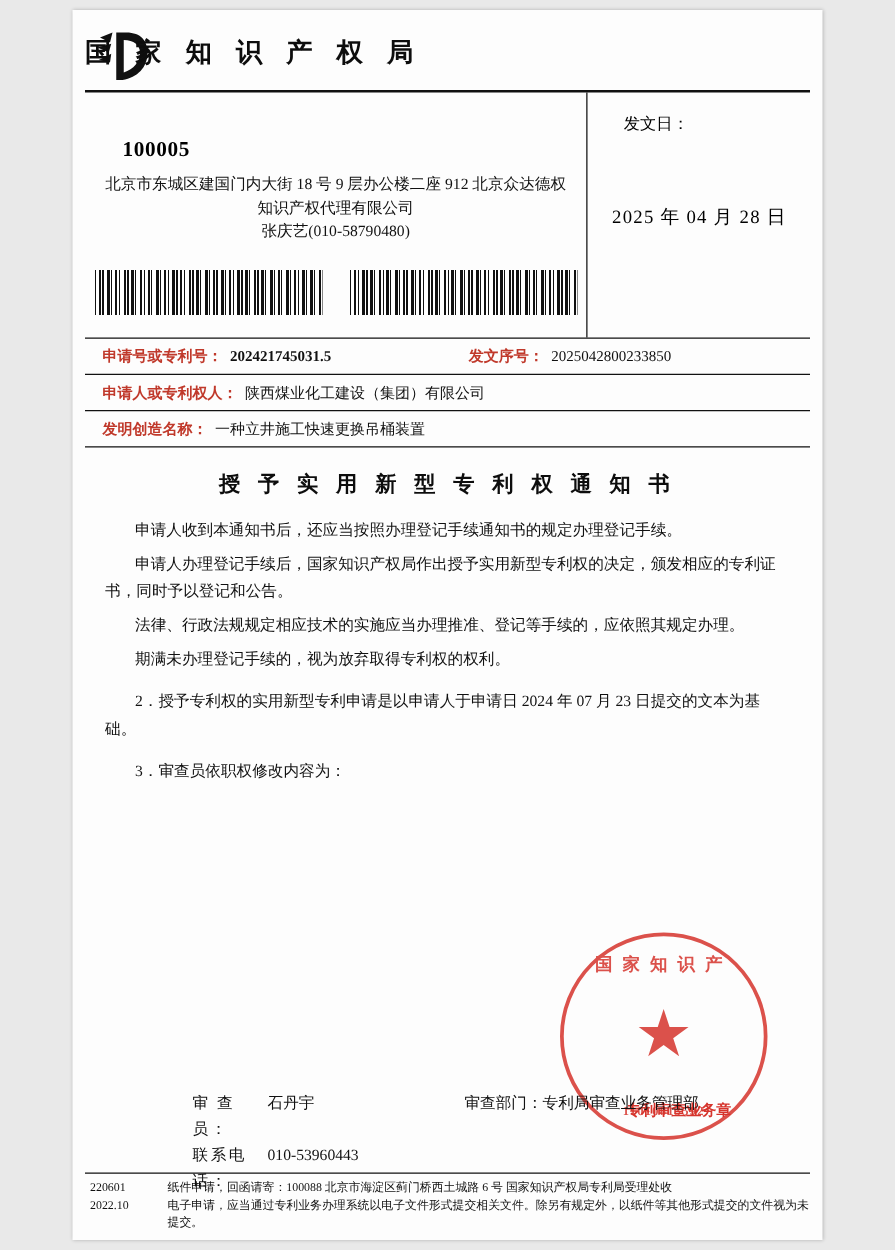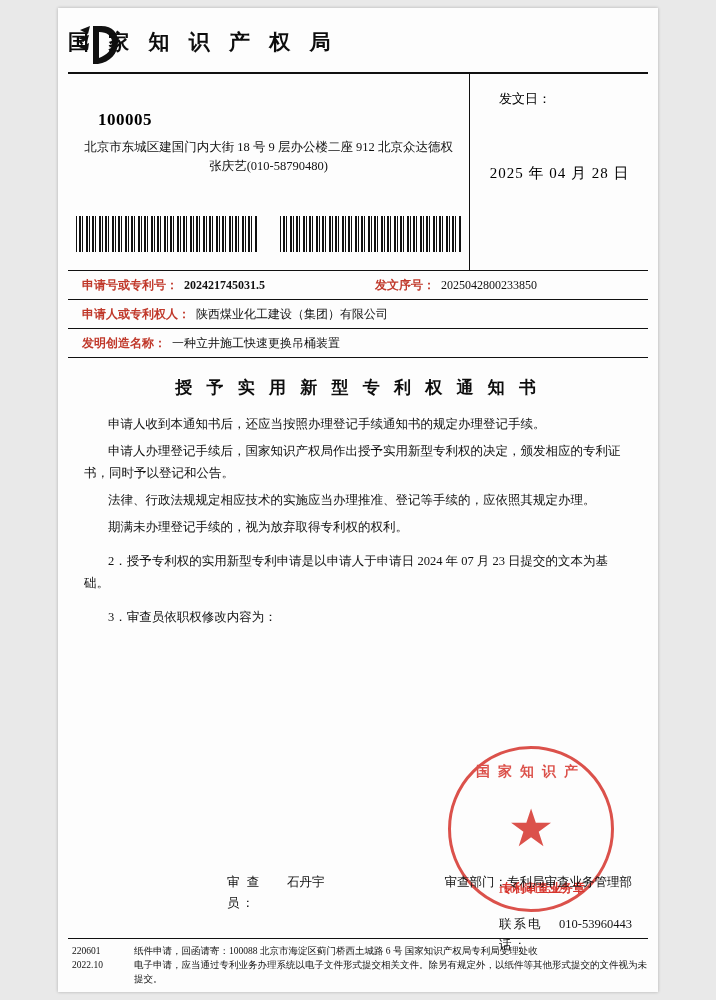--- a/index.html
+++ b/index.html
@@ -209,21 +209,20 @@
     position: absolute;
     left: 0; right: 0;
     top: 864px;
     font-size: 12.5px;
     color: #111;
   }
   .sig-line {
     display: flex;
     padding: 0 26px;
     line-height: 21px;
-    justify-content: flex-end;
   }
   .sig-l { width: 60px; margin-left: 70px; letter-spacing: 2px;}
   .sig-v { }
   .sig-r { margin-left: 120px; }
   
   .bottom {
     position: absolute;
     left: 10px; right: 10px;
     top: 930px;
     border-top: 1px solid #111;
@@ -255,20 +254,21 @@
                    M23 8 L23 34 C31 31 36 26 36 18 C36 12 31 8 23 8 Z" fill="#111"></path>
         </svg>
       </div>
       <div class="org-title">国 家 知 识 产 权 局</div>
     </div>
 
     <div class="addr-wrap">
       <div class="addr-left">
         <div class="docnum">100005</div>
         <div class="addr-line first">北京市东城区建国门内大街 18 号 9 层办公楼二座 912 北京众达德权</div>
+        <div class="addr-line">知识产权代理有限公司</div>
         <div class="addr-line">张庆艺(010-58790480)</div>
         <div class="barcode-row">
           <div class="barcode"></div>
           <div class="barcode"></div>
         </div>
       </div>
       <div class="addr-right">
         <div class="issue-label">发文日：</div>
         <div class="issue-date">2025 年 04 月 28 日</div>
       </div>

